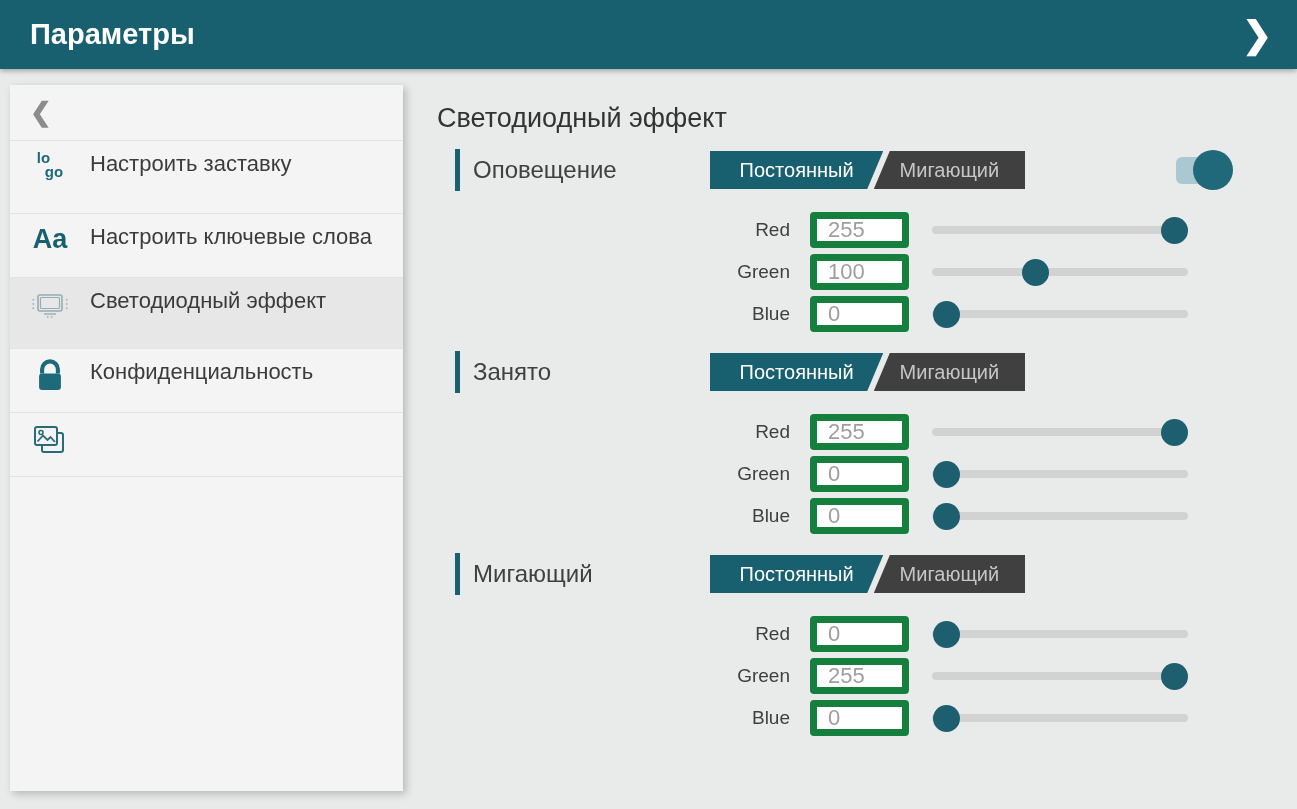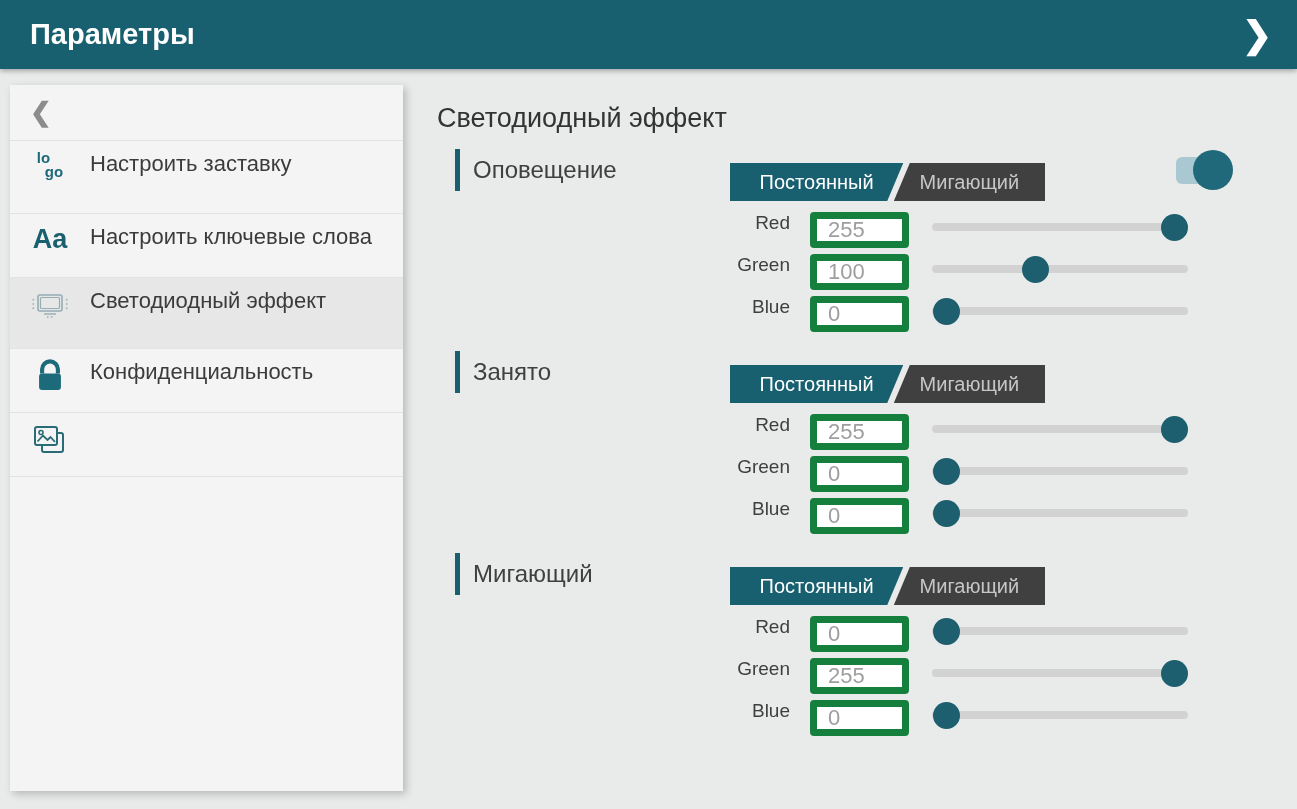--- a/index.html
+++ b/index.html
@@ -29,33 +29,33 @@
   .aa-icon{color:#19606f;font-weight:700;font-size:27px;}
 
   
   .main{position:absolute;left:437px;top:95px;width:860px;}
   .main-title{font-size:27px;color:#333;font-weight:400;margin:8px 0 14px 0;}
   .section{margin-left:18px;margin-bottom:18px;}
   .section-header{position:relative;height:44px;display:flex;align-items:center;margin-bottom:20px;}
   .accent{width:5px;height:42px;background:#19616f;margin-right:13px;flex:none;}
   .section-name{font-size:24px;color:#404040;}
 
-  .mode-toggle{position:absolute;left:255px;top:15px;width:315px;height:38px;margin-left:20px;}
+  .mode-toggle{position:absolute;left:255px;top:3px;width:315px;height:38px;}
   .mode-seg{position:absolute;top:0;bottom:0;display:flex;align-items:center;justify-content:center;
             font-size:20px;cursor:pointer;}
   .mode-const{left:0;width:55%;background:#18606f;color:#fff;
               clip-path:polygon(0 0,100% 0,calc(100% - 16px) 100%,0 100%);}
   .mode-blink{right:0;width:48%;background:#404040;color:#c6c6c6;
               clip-path:polygon(16px 0,100% 0,100% 100%,0 100%);}
 
   .switch{position:absolute;right:69px;top:9px;width:52px;height:27px;background:#a9c8d2;
           border-radius:6px;cursor:pointer;}
   .switch-knob{position:absolute;right:-5px;top:-7px;width:40px;height:40px;border-radius:50%;background:#20697a;}
 
-  .ch-row{display:flex;align-items:flex-start;height:36px;margin-bottom:6px;}
+  .ch-row{display:flex;align-items:center;height:36px;margin-bottom:6px;}
   .ch-label{width:355px;text-align:right;padding-right:20px;box-sizing:border-box;
             font-size:19px;color:#3f3f3f;flex:none;}
   .ch-input{width:99px;height:36px;box-sizing:border-box;border:7px solid #15803d;border-radius:4px;
             background:#fff;color:#9e9e9e;font-size:22px;padding:0 0 0 11px;flex:none;
             font-family:"Liberation Sans",sans-serif;outline:none;}
   .slider{position:relative;width:256px;height:30px;margin-left:23px;flex:none;cursor:pointer;}
   .slider-track{position:absolute;left:0;right:0;top:11px;height:8px;background:#d2d2d2;border-radius:4px;}
   .slider-rail{position:absolute;left:14px;right:14px;top:0;height:100%;}
   .slider-thumb{position:absolute;top:2px;width:27px;height:27px;margin-left:-13.5px;
                 border-radius:50%;background:#1d5f6e;}

